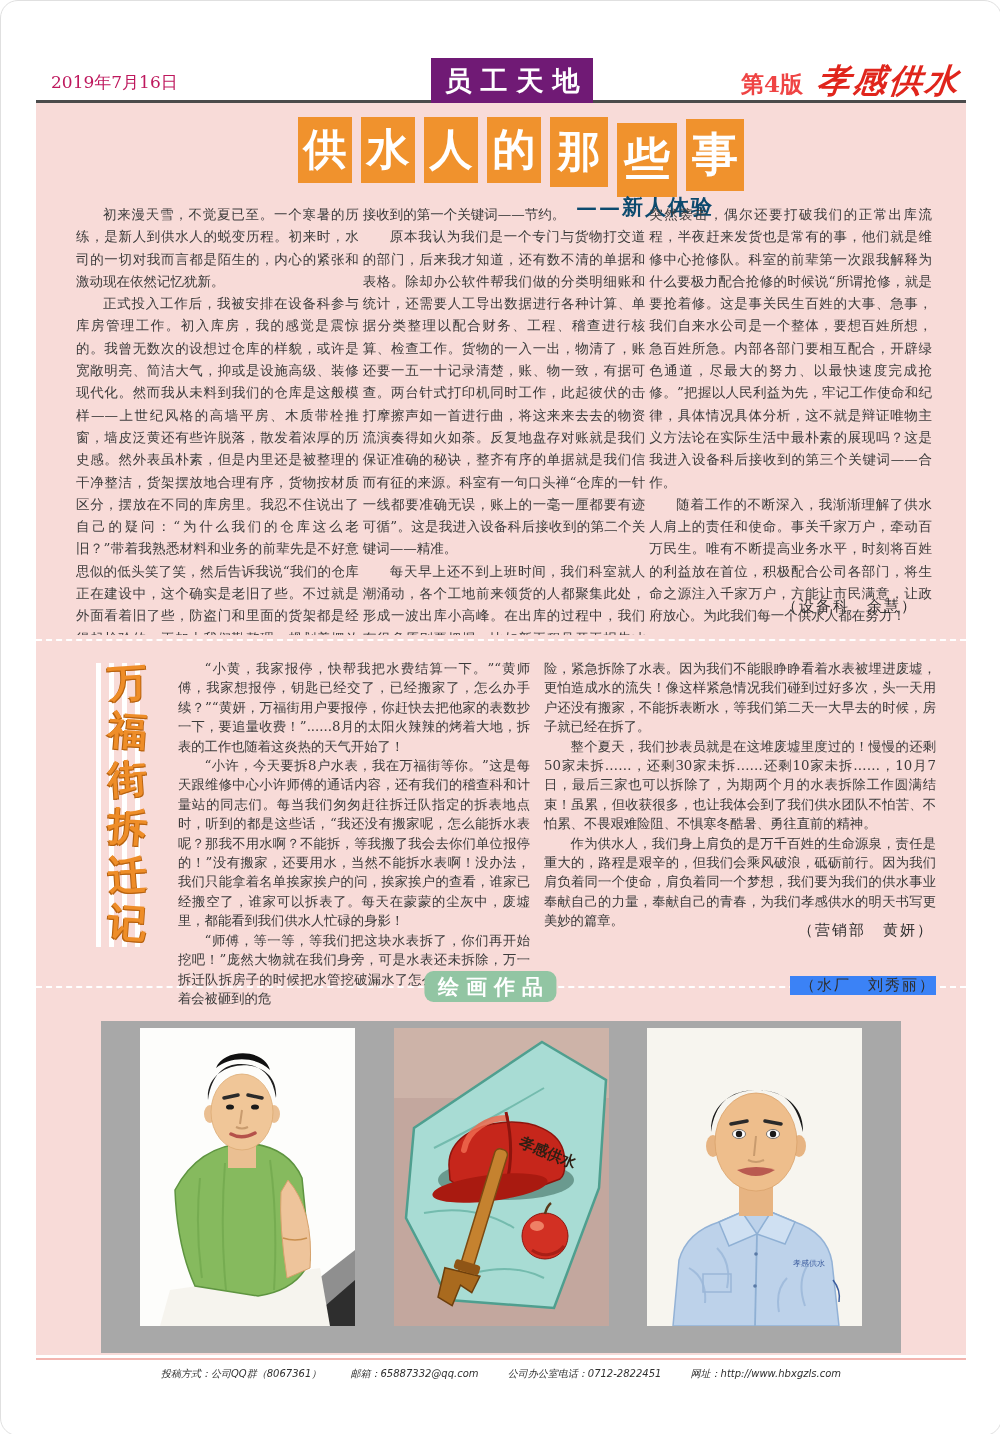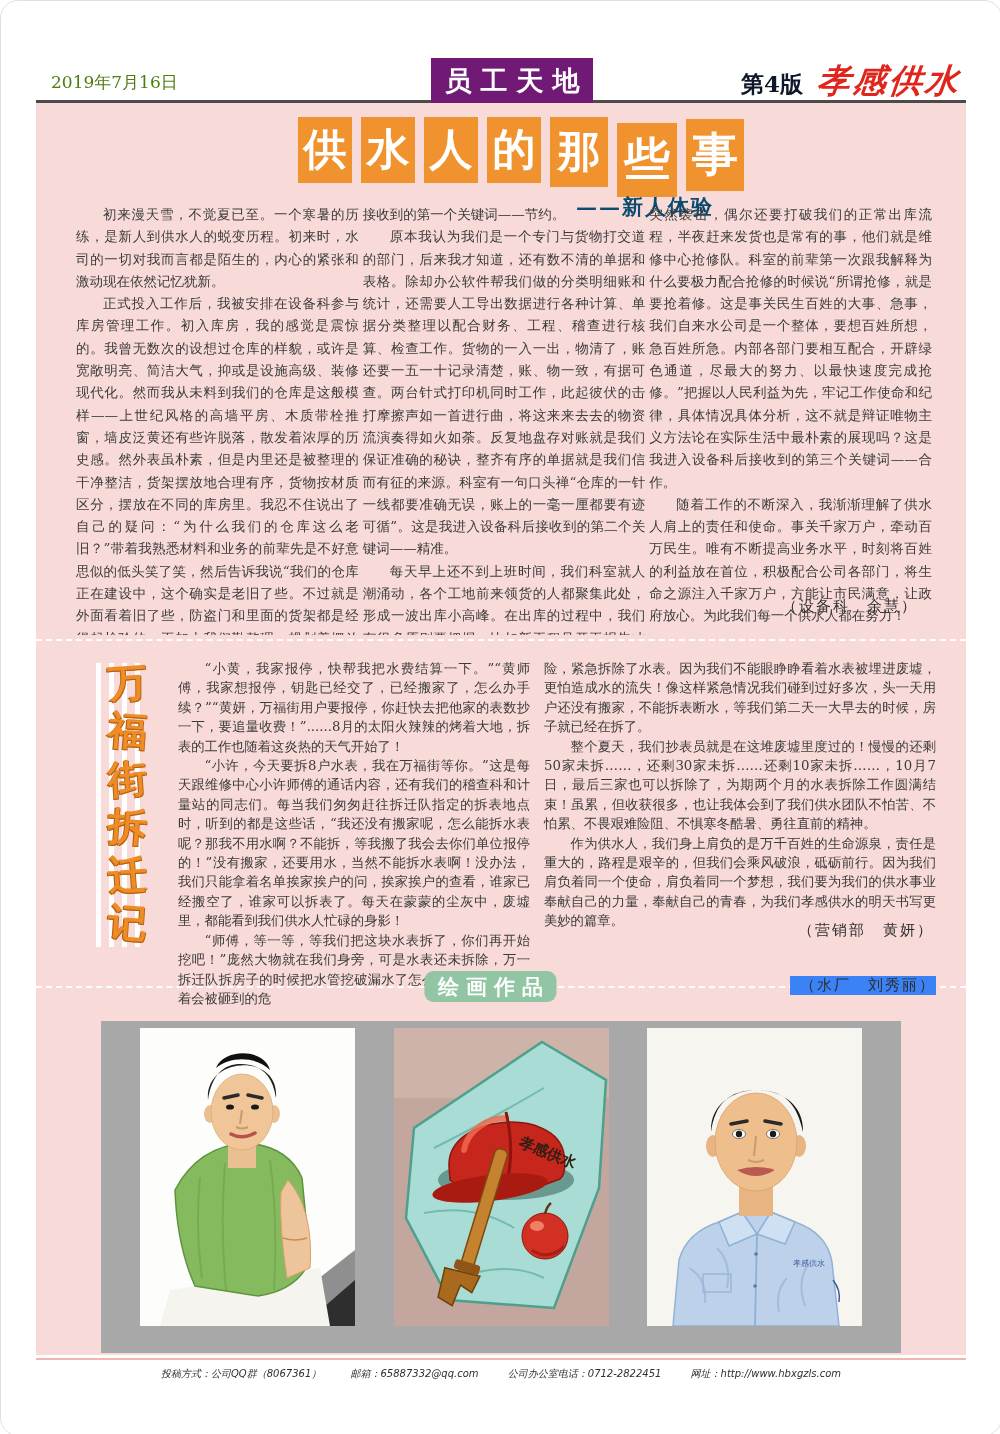--- a/index.html
+++ b/index.html
@@ -1,26 +1,26 @@
 <!DOCTYPE html>
 <html><head>
 <meta charset="utf-8">
 <style>
   html,body{margin:0;padding:0;background:#fff;}
   .page{position:relative;width:1000px;height:1434px;background:#ffffff;
         border:1px solid #e0e0e0;border-radius:18px;overflow:hidden;
         font-family:"DejaVu Serif","Liberation Serif",serif;color:#3b3b3b;}
   
-  .date{position:absolute;left:50px;top:70px;font-size:17px;color:#4d7c0f;}
+  .date{position:absolute;left:50px;top:70px;font-size:17px;color:#be185d;}
   .section-pill{position:absolute;left:430px;top:57px;width:162px;height:45px;background:#701a75;
         display:flex;align-items:center;justify-content:center;z-index:3;}
   .section-pill span{color:#fff;font-size:27px;font-weight:bold;letter-spacing:9px;padding-left:9px;
         font-family:"DejaVu Sans","Liberation Sans",sans-serif;}
   .head-right{position:absolute;right:40px;top:58px;display:flex;align-items:baseline;gap:14px;z-index:3;}
-  .page-no{font-size:23px;font-weight:bold;color:#0f172a;}
+  .page-no{font-size:23px;font-weight:bold;color:#ef4444;}
   .masthead{font-size:33px;font-weight:bold;font-style:italic;color:#e0251c;
         letter-spacing:3px;transform:skewX(-6deg);font-family:"DejaVu Serif",serif;}
   .rule{position:absolute;left:35px;right:35px;top:99px;height:3px;background:#4b4b4b;z-index:1;}
   
   .pink{position:absolute;left:35px;top:102px;width:930px;height:1252px;background:#f8dbd8;}
   
   .title-row{position:absolute;left:0;top:14px;width:100%;display:flex;justify-content:center;
         align-items:flex-start;gap:9px;padding-left:40px;box-sizing:border-box;}
   .tile{width:54px;height:66px;background:#f0922d;color:#fff;display:flex;align-items:center;
         justify-content:center;font-size:43px;font-weight:bold;

